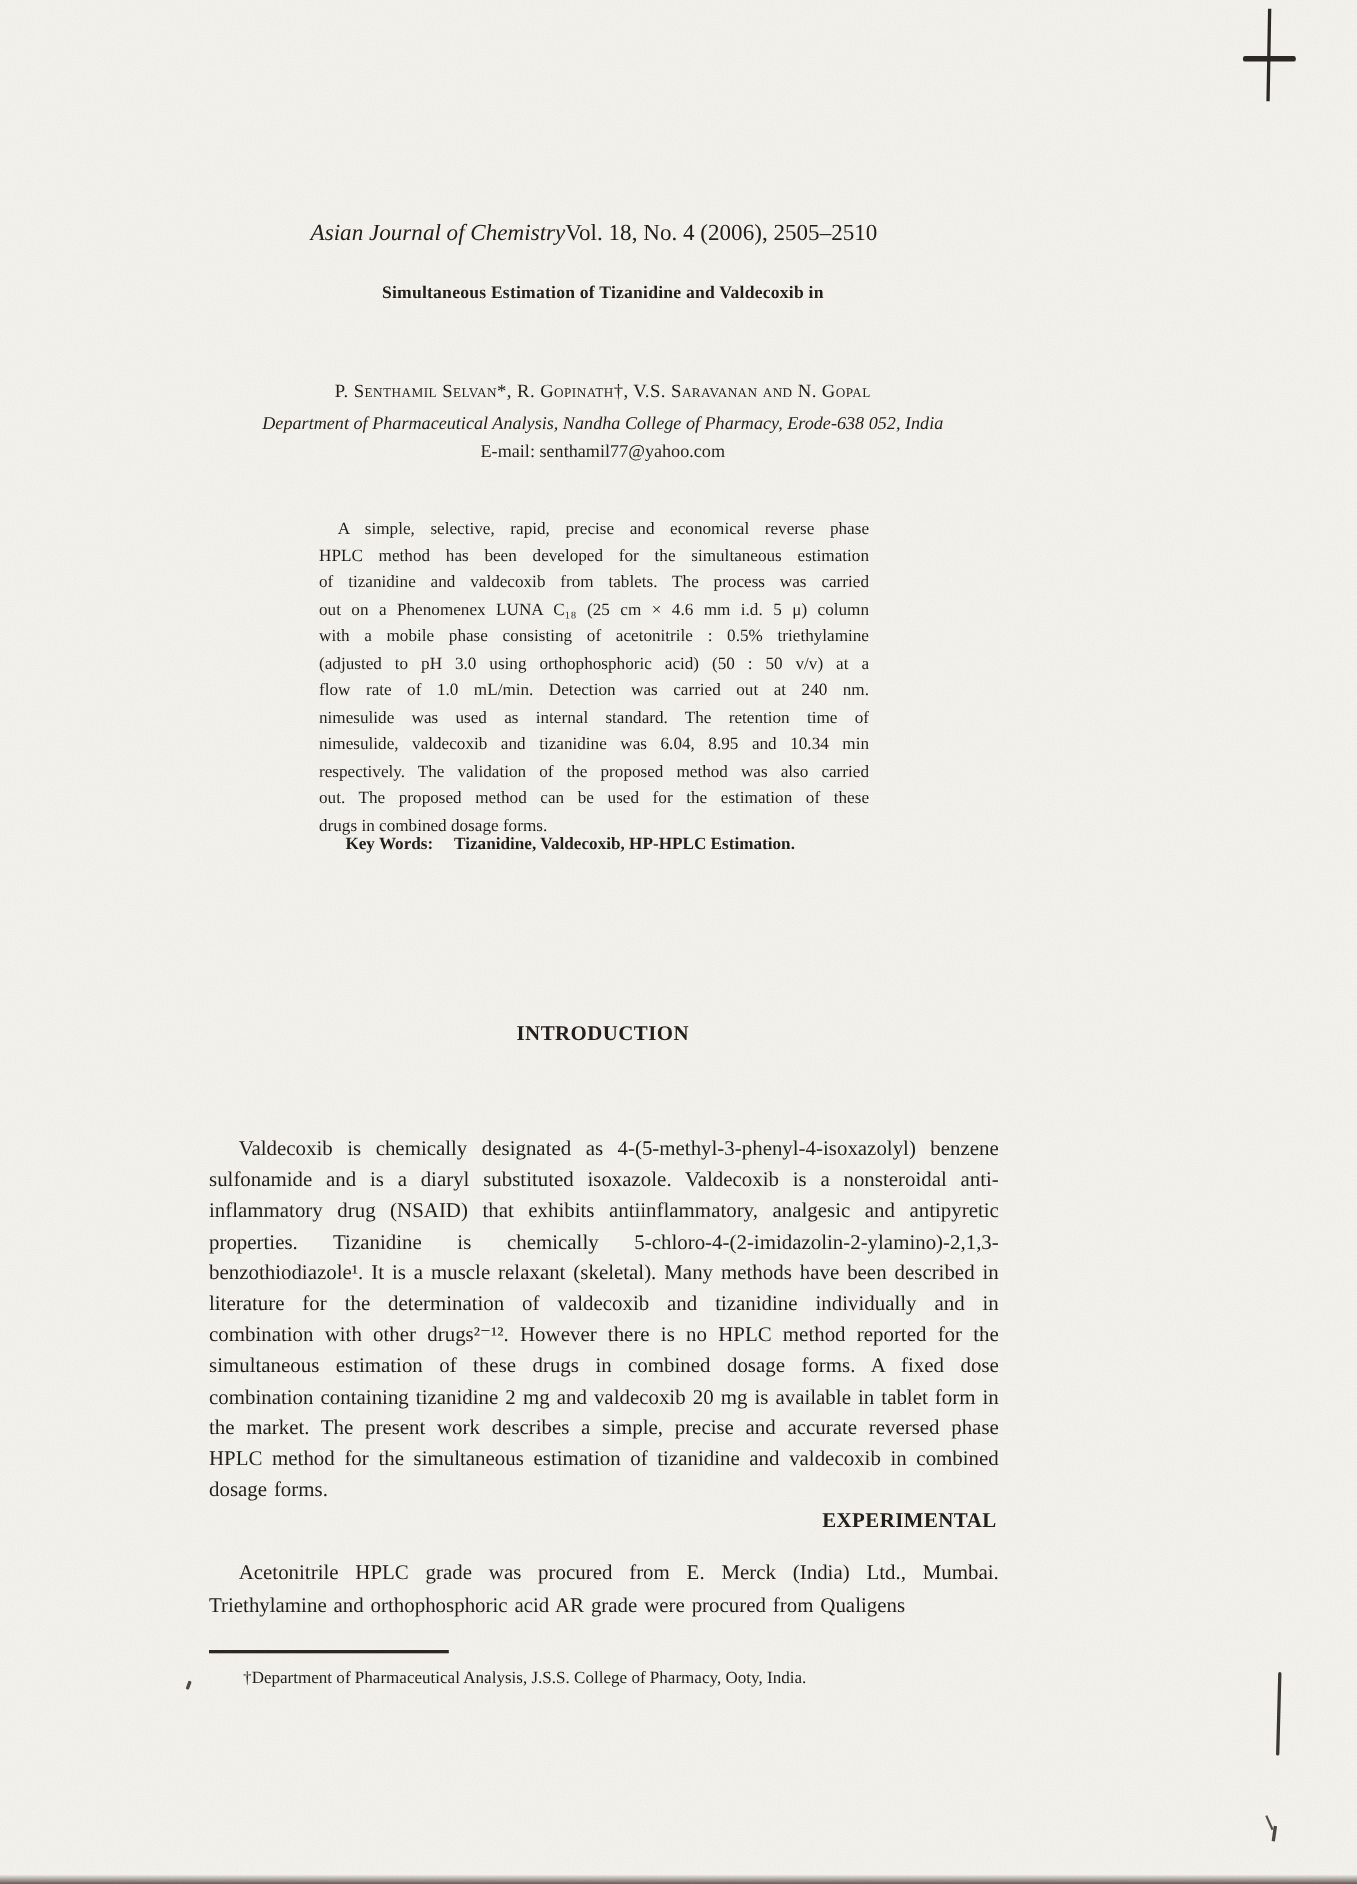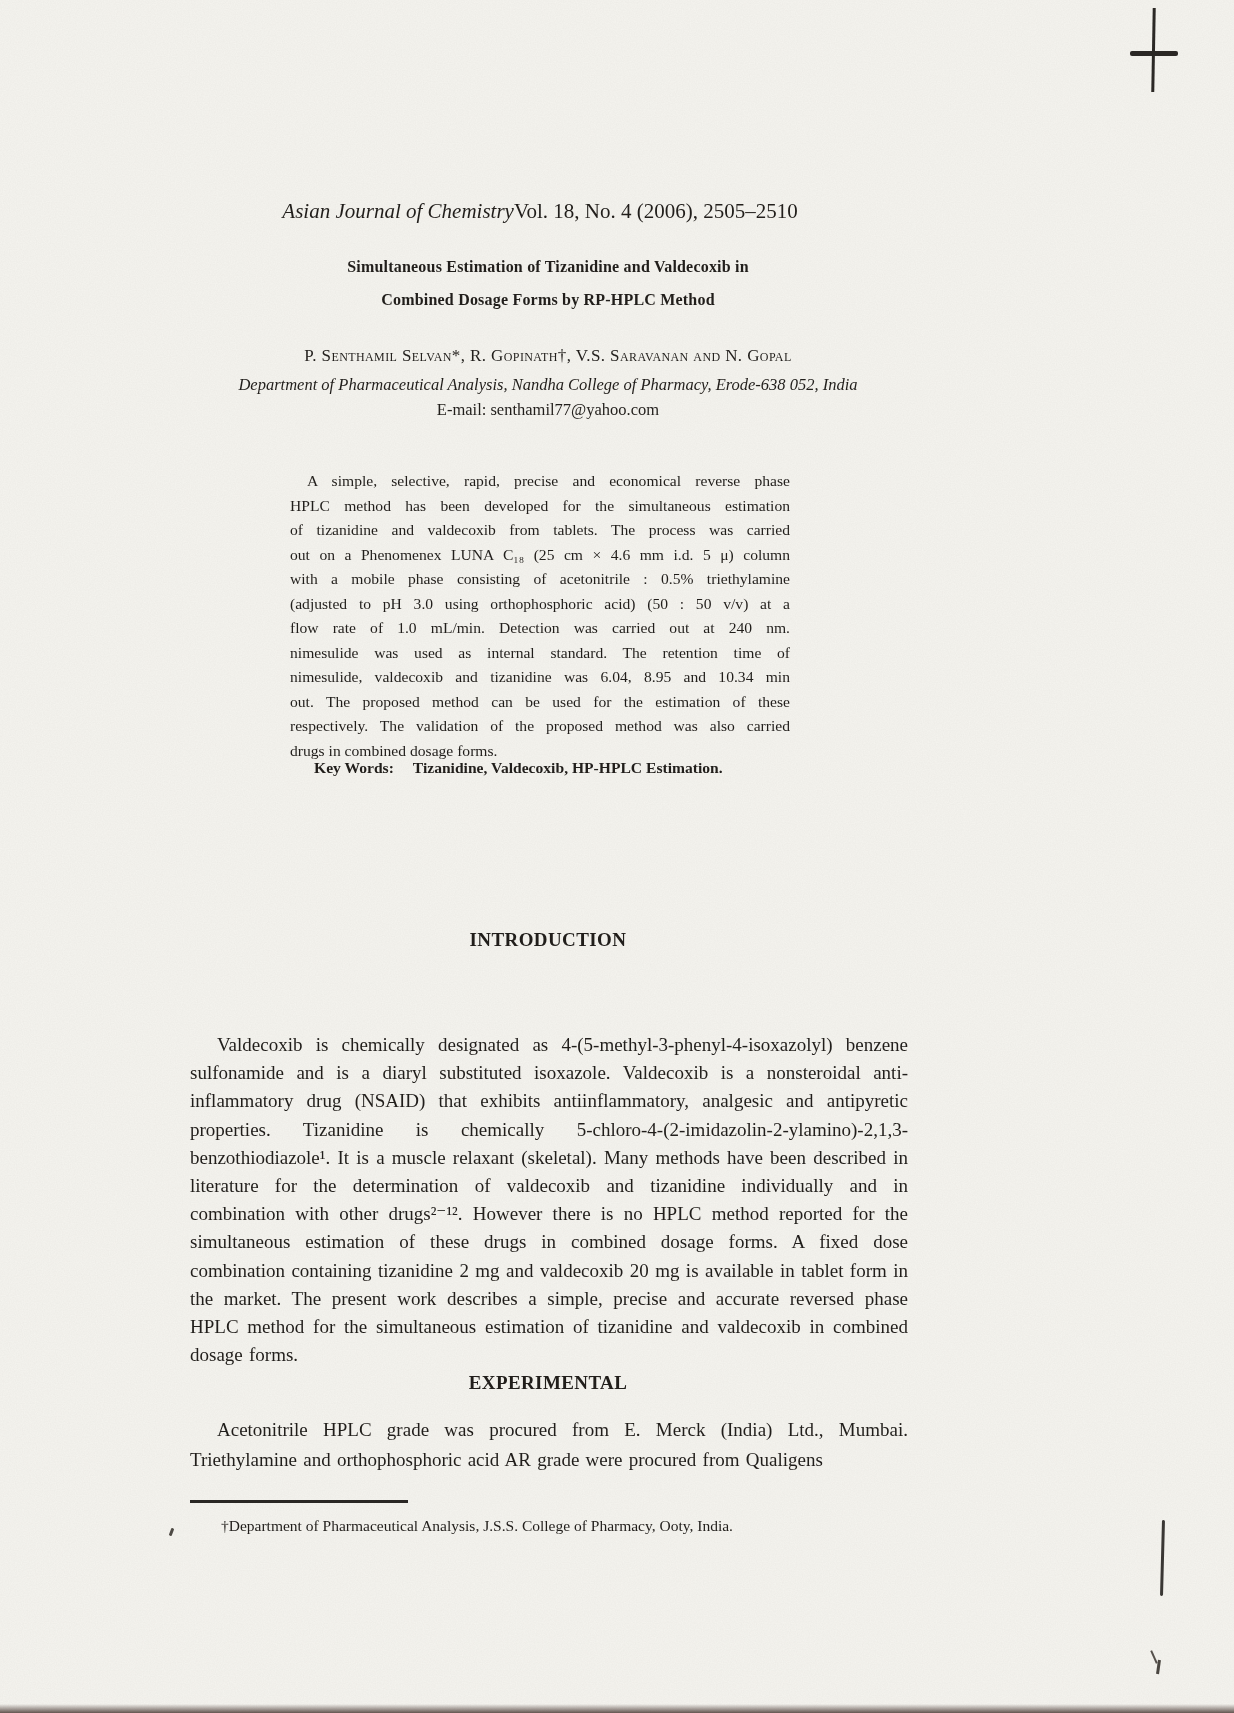--- a/index.html
+++ b/index.html
@@ -56,21 +56,21 @@
     position: absolute; top: 759px; left: 100px; width: 520px;
     font-size: 15.6px; font-weight: bold; margin-left: 24px;
   }
   .keywords .kw-text { margin-left: 15px; }
 
   .sec-heading {
     position: absolute; left: 0; width: 716px;
     text-align: center; font-weight: bold; font-size: 19px; letter-spacing: 0.4px;
   }
   .h-intro { top: 929px; }
-  .h-exp   { top: 1372px; }
+  .h-exp   { top: 1372px; text-align: right; }
 
   .body-par {
     position: absolute; left: 0; width: 718px;
     font-size: 19px; text-align: justify; word-spacing: 1.5px;
     text-indent: 27px;
   }
   .p-intro { top: 983px; line-height: 28.2px; margin-top: 48px; }
   .p-exp   { top: 1415px; line-height: 30px; }
 
   .foot-rule {
@@ -127,39 +127,38 @@
 
   <div class="content">
 
     <div class="header-row">
       <span class="journal">Asian Journal of Chemistry</span>
       <span class="issue">Vol. 18, No. 4 (2006), 2505–2510</span>
     </div>
 
     <div class="title-block">
       <div>Simultaneous Estimation of Tizanidine and Valdecoxib in</div>
-      <div>Combined Dosage Forms by RP-HPLC Method</div>
     </div>
 
     <div class="authors">P. Senthamil Selvan*, R. Gopinath†, V.S. Saravanan and N. Gopal</div>
     <div class="affiliation">Department of Pharmaceutical Analysis, Nandha College of Pharmacy, Erode-638 052, India</div>
     <div class="email">E-mail: senthamil77@yahoo.com</div>
 
     <div class="abstract">
         <div class="aline">A simple, selective, rapid, precise and economical reverse phase</div>
         <div class="aline">HPLC method has been developed for the simultaneous estimation</div>
         <div class="aline">of tizanidine and valdecoxib from tablets. The process was carried</div>
         <div class="aline">out on a Phenomenex LUNA C₁₈ (25 cm × 4.6 mm i.d. 5 μ) column</div>
         <div class="aline">with a mobile phase consisting of acetonitrile : 0.5% triethylamine</div>
         <div class="aline">(adjusted to pH 3.0 using orthophosphoric acid) (50 : 50 v/v) at a</div>
         <div class="aline">flow rate of 1.0 mL/min. Detection was carried out at 240 nm.</div>
         <div class="aline">nimesulide was used as internal standard. The retention time of</div>
         <div class="aline">nimesulide, valdecoxib and tizanidine was 6.04, 8.95 and 10.34 min</div>
+        <div class="aline">respectively. The validation of the proposed method was also carried</div>
         <div class="aline">out. The proposed method can be used for the estimation of these</div>
-        <div class="aline">respectively. The validation of the proposed method was also carried</div>
         <div class="aline">drugs in combined dosage forms.</div>
       </div>
 
     <div class="keywords">
       <span class="kw-label">Key Words:</span>
       <span class="kw-text">Tizanidine, Valdecoxib, HP-HPLC Estimation.</span>
     </div>
 
     <div class="sec-heading h-intro">INTRODUCTION</div>
     <div class="body-par p-intro">Valdecoxib is chemically designated as 4-(5-methyl-3-phenyl-4-isoxazolyl) benzene sulfonamide and is a diaryl substituted isoxazole. Valdecoxib is a nonsteroidal anti-inflammatory drug (NSAID) that exhibits antiinflammatory, analgesic and antipyretic properties. Tizanidine is chemically 5-chloro-4-(2-imidazolin-2-ylamino)-2,1,3-benzothiodiazole¹. It is a muscle relaxant (skeletal). Many methods have been described in literature for the determination of valdecoxib and tizanidine individually and in combination with other drugs²⁻¹². However there is no HPLC method reported for the simultaneous estimation of these drugs in combined dosage forms. A fixed dose combination containing tizanidine 2 mg and valdecoxib 20 mg is available in tablet form in the market. The present work describes a simple, precise and accurate reversed phase HPLC method for the simultaneous estimation of tizanidine and valdecoxib in combined dosage forms.</div>

